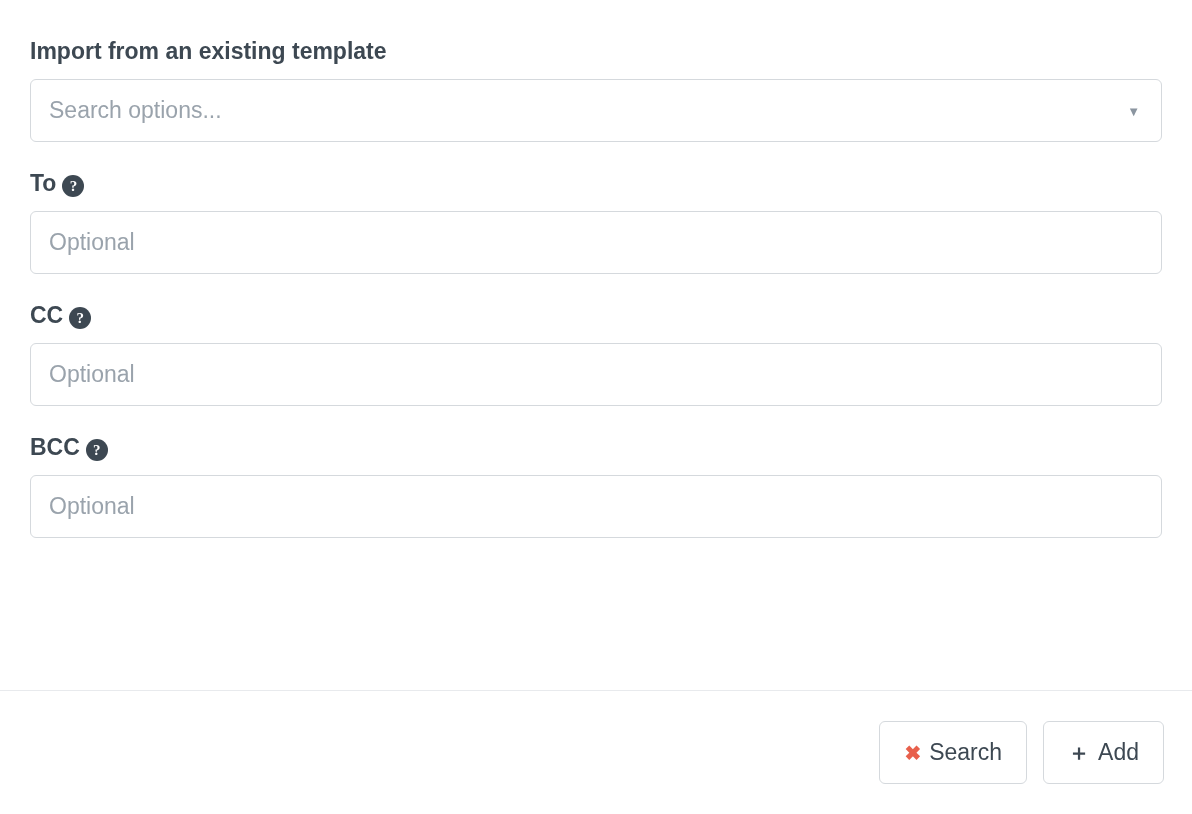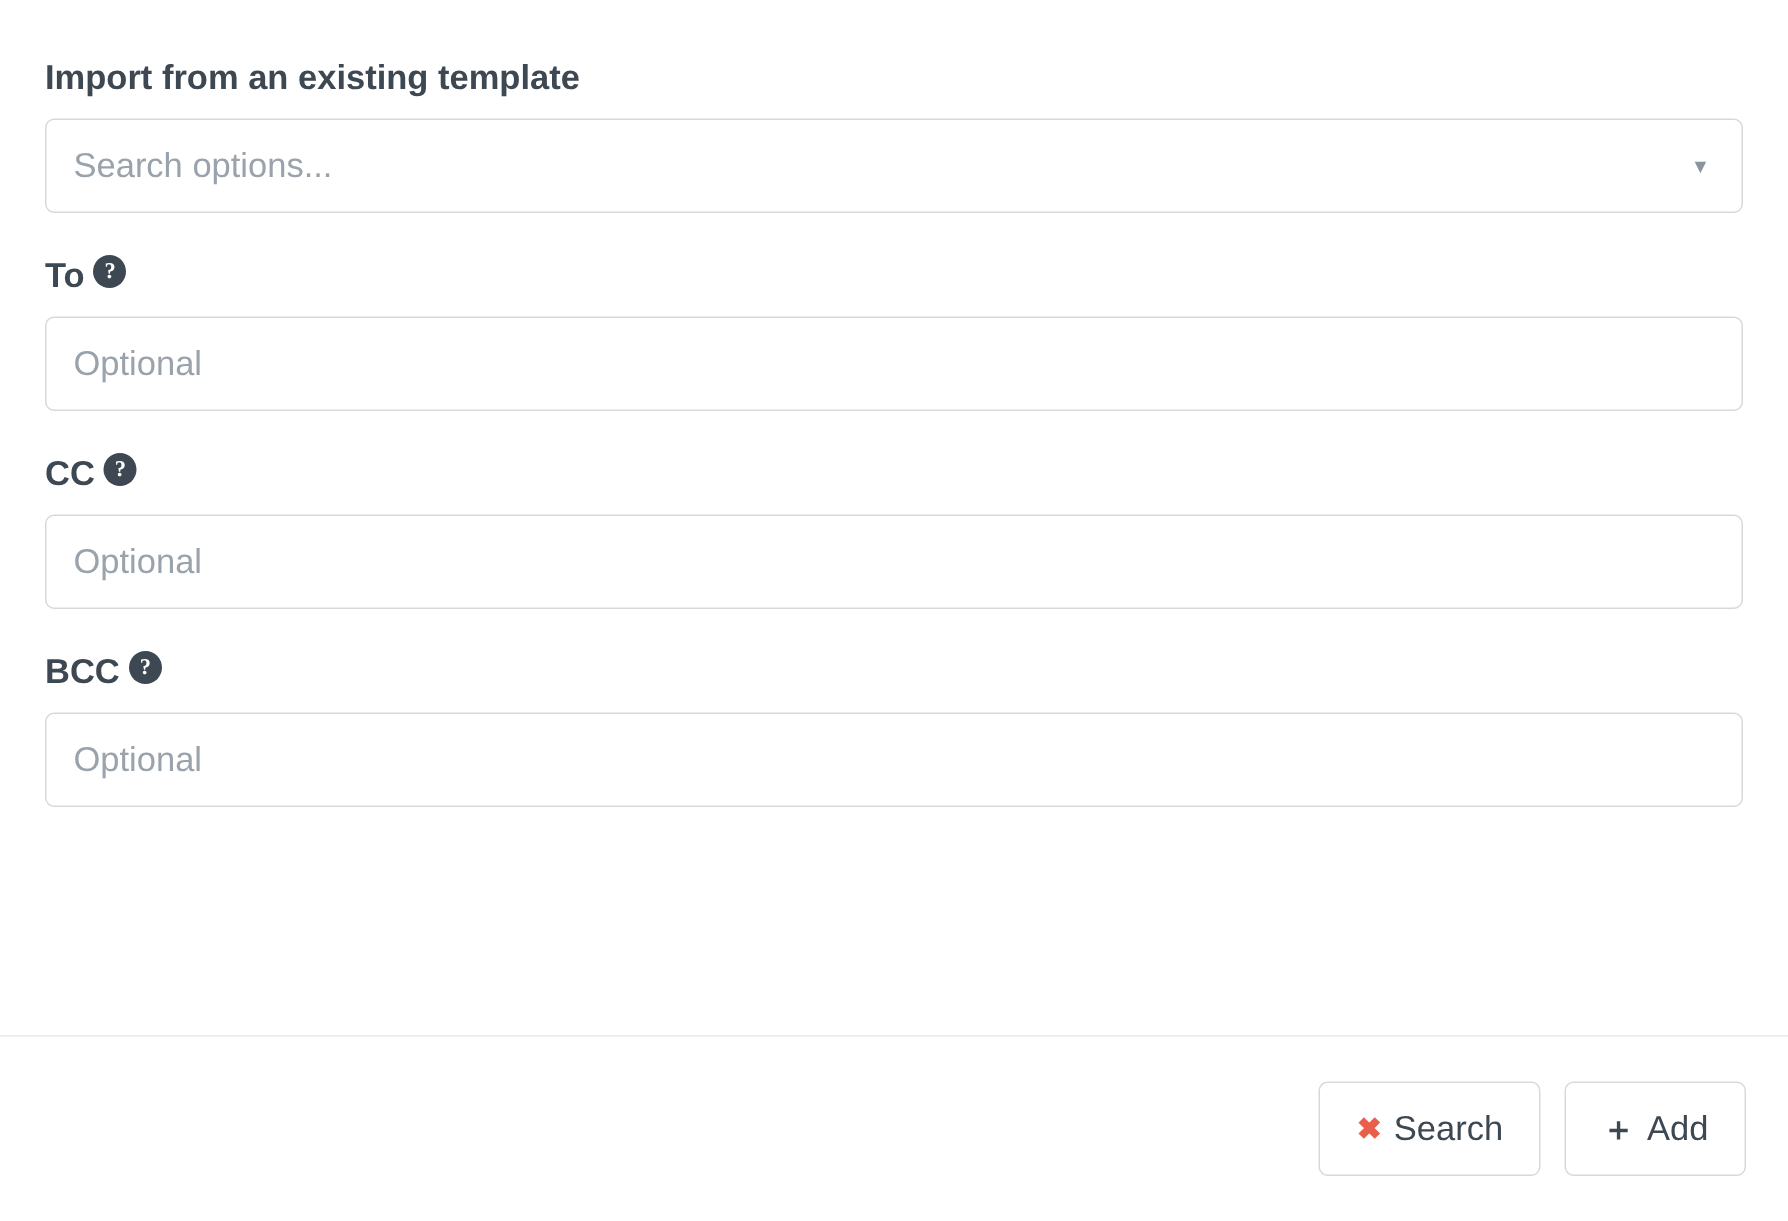--- a/index.html
+++ b/index.html
@@ -16,21 +16,21 @@
       color: #3d4852;
     }
     .form-container {
       padding: 38px 30px 20px 30px;
     }
     .form-group {
       margin-bottom: 28px;
     }
     .form-label {
       display: flex;
-      align-items: flex-start;
+      align-items: flex-end;
       font-size: 23px;
       font-weight: 700;
       color: #3d4852;
       margin-bottom: 14px;
       gap: 6px;
     }
     .help-icon {
       display: inline-flex;
       align-items: center;
       justify-content: center;

